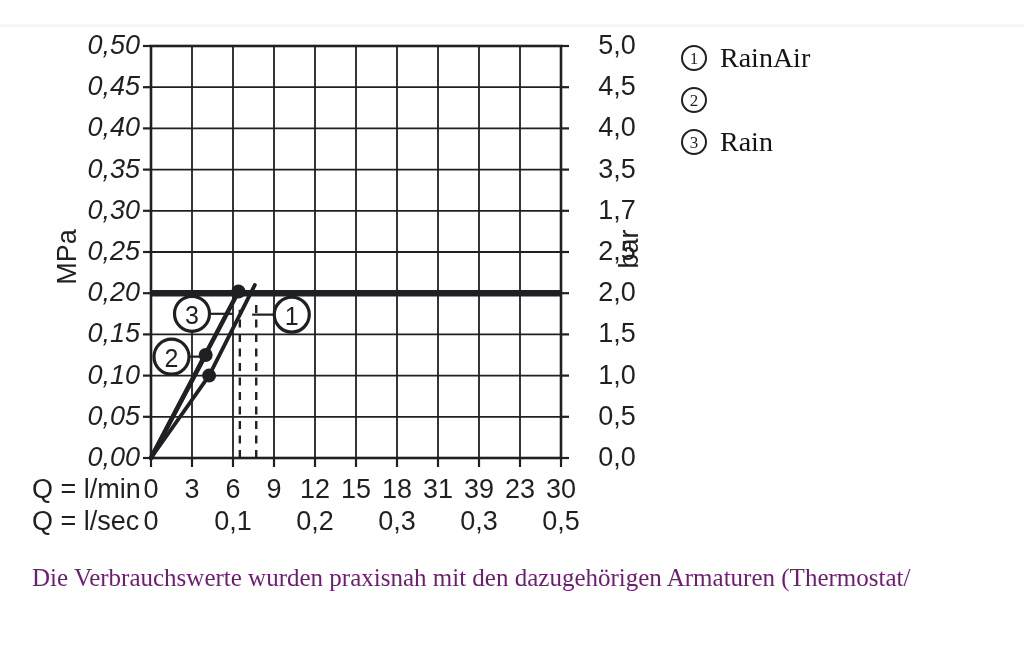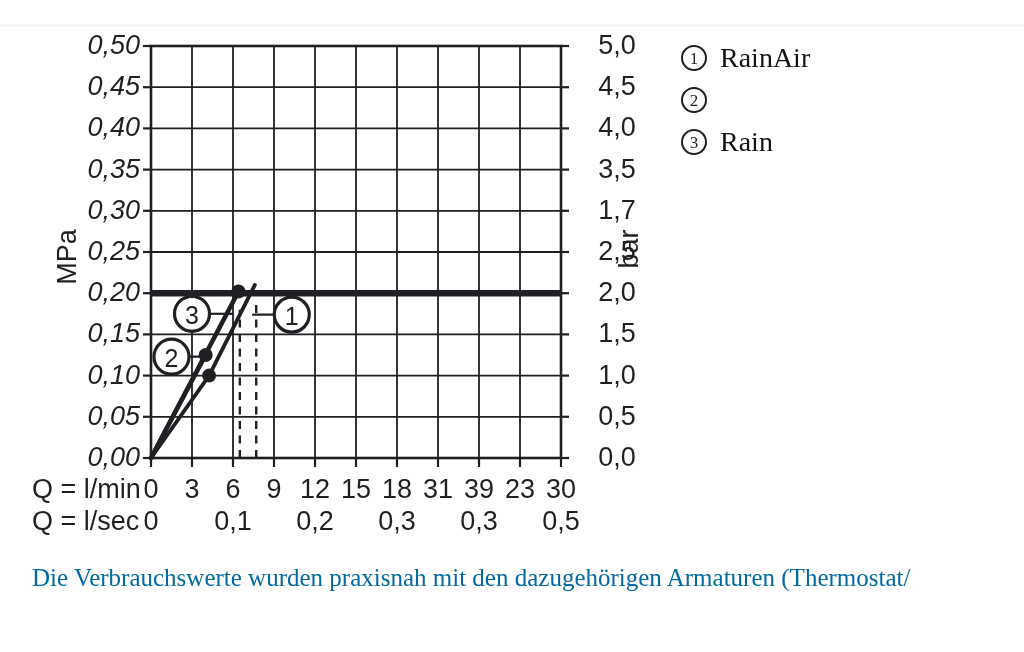--- a/index.html
+++ b/index.html
@@ -30,21 +30,21 @@
   
   #legend{position:absolute;left:681px;top:37px;}
   .legend-row{display:flex;align-items:center;gap:13px;height:42px;}
   .legend-circle{width:22px;height:22px;border:2px solid #1f2023;border-radius:50%;
                  display:flex;align-items:center;justify-content:center;
                  font-family:"Liberation Serif","DejaVu Serif",serif;font-size:17px;line-height:1;}
   .legend-label{font-family:"Liberation Serif","DejaVu Serif",serif;font-size:28px;color:#141414;}
   
   #footnote{position:absolute;left:32px;top:561px;width:920px;
             font-family:"Liberation Serif","DejaVu Serif",serif;font-size:25px;
-            line-height:33px;color:#0369a1;}
+            line-height:33px;color:#701a75;}
 </style>
 </head>
 <body>
 
 <div id="stage">
   <div class="scan-band"></div>
 
   <svg id="chart-svg" width="460" height="462">
       <line x1="25" y1="25" x2="25" y2="437" stroke="#1f2023" stroke-width="1.8"></line>
       <line x1="66" y1="25" x2="66" y2="437" stroke="#1f2023" stroke-width="1.8"></line>

